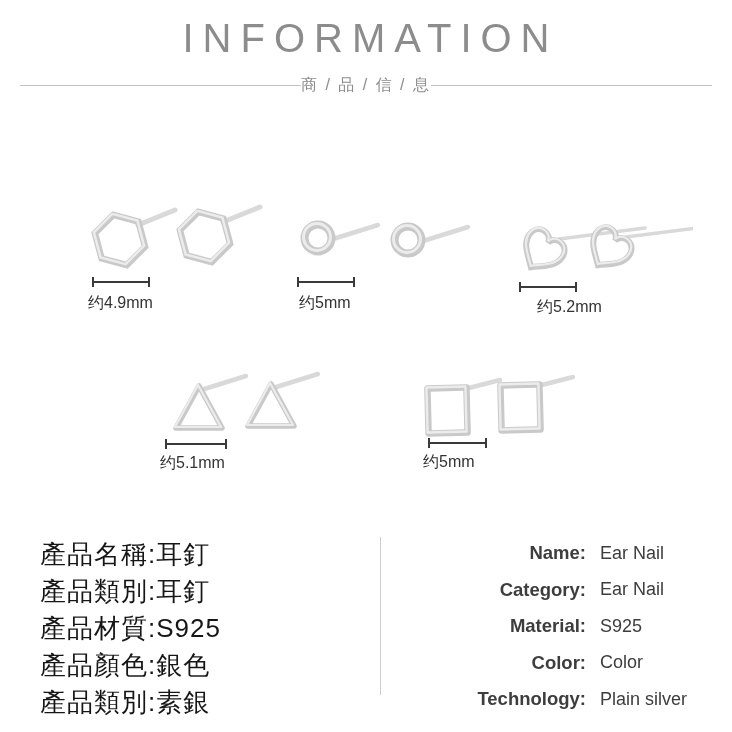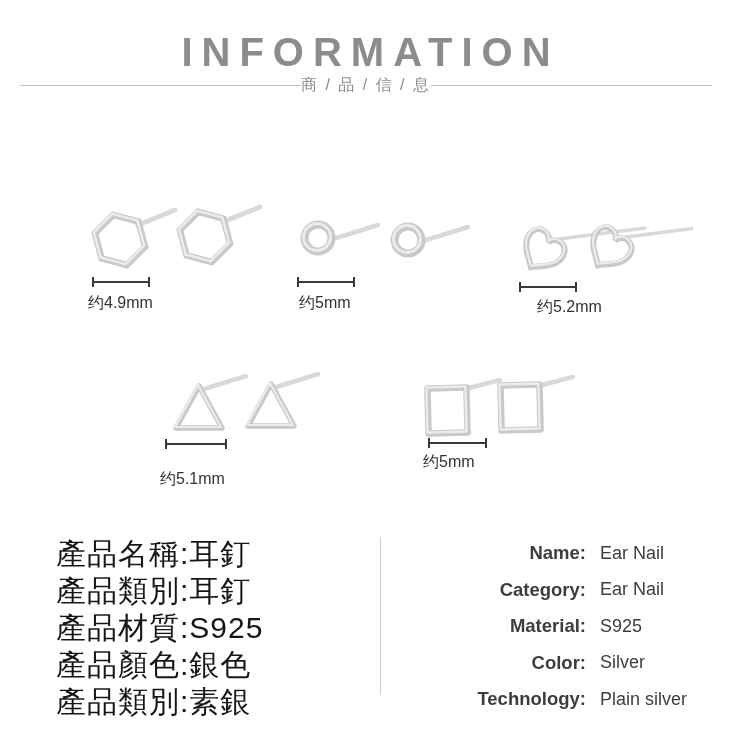--- a/index.html
+++ b/index.html
@@ -2,22 +2,22 @@
 <html><head>
 <meta charset="utf-8">
 <style>
   html,body{margin:0;padding:0;background:#ffffff;}
   .canvas{
     position:relative;width:732px;height:732px;background:#ffffff;
     font-family:"Liberation Sans", sans-serif;overflow:hidden;
   }
   
   .title{
-    position:absolute;top:30px;left:0;right:0;text-align:center;
-    font-size:40px;font-weight:700;color:#8c8c8c;
+    position:absolute;top:16px;left:0;right:0;text-align:center;
+    font-size:40px;font-weight:400;color:#8c8c8c;
     letter-spacing:9px;text-indent:9px;white-space:nowrap;
   }
   .subtitle{
     position:absolute;top:75px;left:20px;right:20px;height:20px;
     display:flex;align-items:center;gap:0;
   }
   .subtitle .hline{flex:1;height:1px;background:#c3c3c3;}
   .subtitle .subtext{
     font-size:16px;color:#8c8c8c;letter-spacing:2px;white-space:nowrap;
   }
@@ -37,28 +37,28 @@
   .p1 .measure{left:4px;top:79px;width:54px;}
   .p1 .size-label{left:0;top:95px;}
   .p2{left:293px;top:198px;width:182px;height:120px;}
   .p2 .measure{left:4px;top:79px;width:54px;}
   .p2 .size-label{left:6px;top:95px;}
   .p3{left:515px;top:212px;width:178px;height:110px;}
   .p3 .measure{left:4px;top:70px;width:54px;}
   .p3 .size-label{left:22px;top:85px;}
   .p4{left:160px;top:366px;width:162px;height:115px;}
   .p4 .measure{left:5px;top:73px;width:58px;}
-  .p4 .size-label{left:0;top:87px;margin-top:16px;}
+  .p4 .size-label{left:0;top:87px;}
   .p5{left:420px;top:366px;width:158px;height:115px;}
   .p5 .measure{left:8px;top:72px;width:55px;}
   .p5 .size-label{left:3px;top:86px;}
   
   .cn-block{
-    position:absolute;left:56px;top:536px;
-    font-size:30px;color:#161616;letter-spacing:1px;
+    position:absolute;left:40px;top:536px;
+    font-size:26px;color:#161616;letter-spacing:1px;
   }
   .cn-line{height:37px;display:flex;align-items:center;white-space:nowrap;}
   .v-divider{
     position:absolute;left:380px;top:537px;width:1px;height:158px;background:#cdcdcd;
   }
   .en-block{position:absolute;left:400px;top:535px;width:312px;}
   .en-row{display:flex;align-items:center;height:36.5px;}
   .en-label{
     width:186px;text-align:right;font-size:18.5px;color:#3d3d3d;white-space:nowrap;font-weight:bold;
   }
@@ -171,21 +171,21 @@
     <div class="en-row">
       <div class="en-label">Category:</div>
       <div class="en-value">Ear Nail</div>
     </div>
     <div class="en-row">
       <div class="en-label">Material:</div>
       <div class="en-value">S925</div>
     </div>
     <div class="en-row">
       <div class="en-label">Color:</div>
-      <div class="en-value">Silver</div>
+      <div class="en-value">Color</div>
     </div>
     <div class="en-row">
       <div class="en-label">Technology:</div>
       <div class="en-value">Plain silver</div>
     </div>
   </div>
 
 </div>
 
 </body></html>

